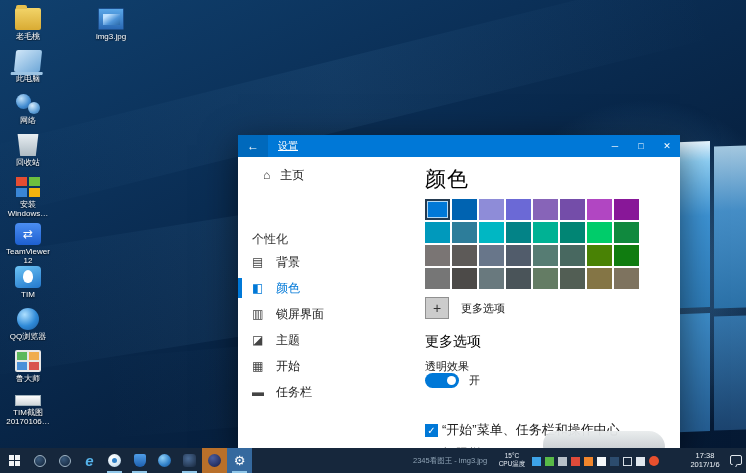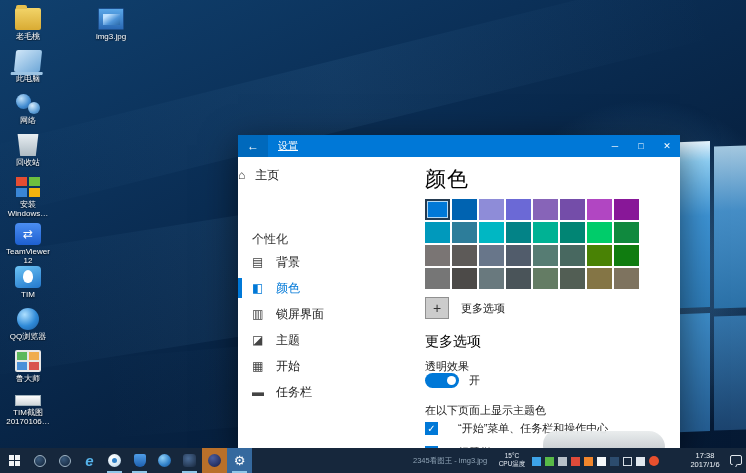--- a/index.html
+++ b/index.html
@@ -64,21 +64,21 @@
   .window { position:absolute; left:238px; top:135px; width:442px; height:313px; background:#fff;
     box-shadow:0 10px 34px rgba(0,0,0,.55); }
   .titlebar { position:absolute; left:0; top:0; right:0; height:22px; background:#0078d7; display:flex; align-items:center; }
   .back-btn { width:30px; height:22px; color:#fff; font-size:12px; text-align:center; line-height:22px; background:rgba(0,0,0,.12); }
   .win-title { color:#fff; font-size:10px; margin-left:10px;text-decoration:underline; }
   .caption { position:absolute; right:0; top:0; display:flex; }
   .cap-btn { width:26px; height:22px; color:#fff; font-size:9px; text-align:center; line-height:22px; }
   .win-body { position:absolute; left:0; top:22px; right:0; bottom:0; background:#fff; overflow:hidden; }
 
   
-  .nav-home { position:absolute; left:0; top:10px; font-size:12px; color:#111; }
+  .nav-home { position:absolute; left:25px; top:10px; font-size:12px; color:#111; }
   .nav-home .ic { color:#333; margin-right:10px; font-size:12px; }
   .searchbox { position:absolute; left:12px; top:36px; width:148px; height:19px; border:1px solid #8a8a8a; background:#fff; }
   .searchbox input { position:absolute; inset:0; border:0; outline:none; font-size:10px; padding:0 20px 0 6px; color:#444;
     font-family:inherit; background:transparent; }
   .mag { position:absolute; right:5px; top:4px; width:8px; height:8px; }
   .mag:before { content:""; position:absolute; left:0; top:0; width:6px; height:6px; border:1px solid #666; border-radius:50%; }
   .mag:after { content:""; position:absolute; right:0; bottom:0; width:3px; height:1px; background:#666; transform:rotate(45deg); }
   .nav-section { position:absolute; left:14px; top:74px; font-size:12px; color:#333; }
   .nav-items { position:absolute; left:0; top:92px; right:266px; }
   .nav-item { position:relative; height:26px; display:flex; align-items:center; padding-left:14px; font-size:12px; color:#222; }
@@ -99,21 +99,21 @@
   .more-title { position:absolute; left:0; top:176px; font-size:14px; color:#000; }
   .trans-lbl { position:absolute; left:0; top:202px; font-size:11px; color:#222; }
   .toggle-row { position:absolute; left:0; top:216px; display:flex; align-items:center; }
   .toggle { width:34px; height:15px; border-radius:8px; background:#0078d7; position:relative; }
   .toggle .knob { position:absolute; right:3px; top:3px; width:9px; height:9px; border-radius:50%; background:#fff; }
   .toggle-state { margin-left:10px; font-size:11px; color:#222; }
   .surfaces-title { position:absolute; left:0; top:246px; font-size:11px; color:#222; }
   .check-row { position:absolute; left:0; display:flex; align-items:center; }
   .check-row.c0 { top:264px; } .check-row.c1 { top:288px; }
   .checkbox { width:13px; height:13px; background:#0078d7; color:#fff; font-size:10px; line-height:13px; text-align:center; }
-  .check-lbl { margin-left:20px; font-size:11px; color:#222;text-align:center; }
+  .check-lbl { margin-left:4px; font-size:13px; color:#222;text-align:center; }
 
   
   .toast { position:absolute; left:543px; top:431px; width:122px; height:18px;
     background:linear-gradient(#e9eced,#c9ced2); border-radius:12px 16px 2px 2px / 14px 16px 2px 2px; opacity:.95; }
 
   
   .taskbar { position:absolute; left:0; top:448px; width:746px; height:25px; background:#16273c; display:flex; align-items:center; }
   .tb-apps { display:flex; height:25px; margin-left:2px; }
   .tb-app { width:25px; height:25px; position:relative; display:flex; align-items:center; justify-content:center; }
   .tb-app.hl-orange { background:#b9702a; }
@@ -298,21 +298,20 @@
         <div class="custom-lbl">更多选项</div>
       </div>
       <div class="more-title">更多选项</div>
       <div class="trans-lbl">透明效果</div>
       <div class="toggle-row">
         <div class="toggle">
             <div class="knob"></div>
           </div>
         <div class="toggle-state">开</div>
       </div>
-      <div class="surfaces-title">在以下页面上显示主题色</div>
       <div id="check-rows">
           <div class="check-row c0">
             <div class="checkbox">✓</div>
             <div class="check-lbl">“开始”菜单、任务栏和操作中心</div>
           </div>
           <div class="check-row c1">
             <div class="checkbox">✓</div>
             <div class="check-lbl">标题栏</div>
           </div>
         </div>

